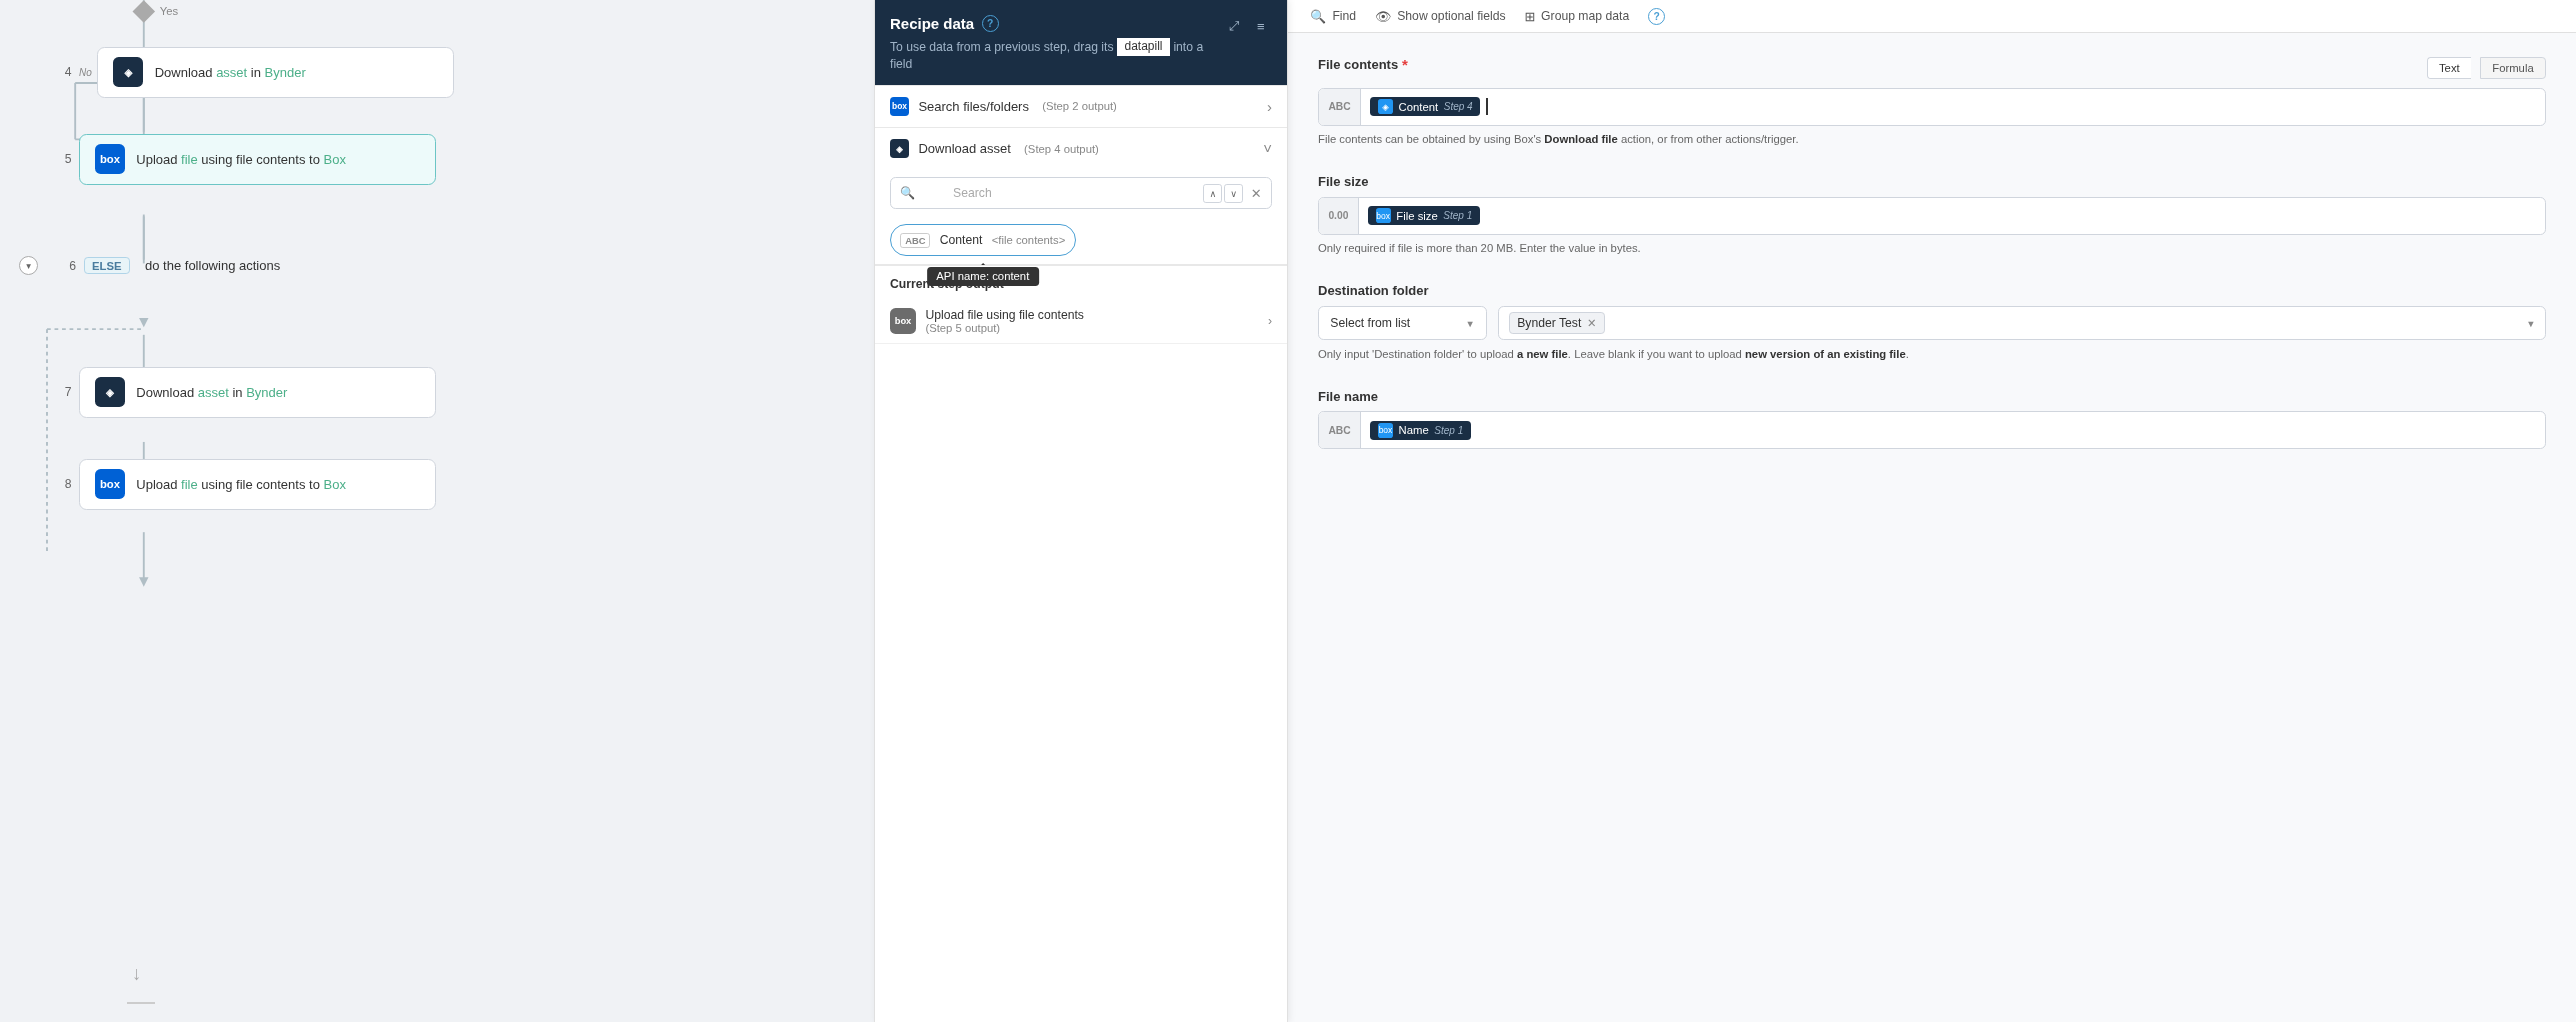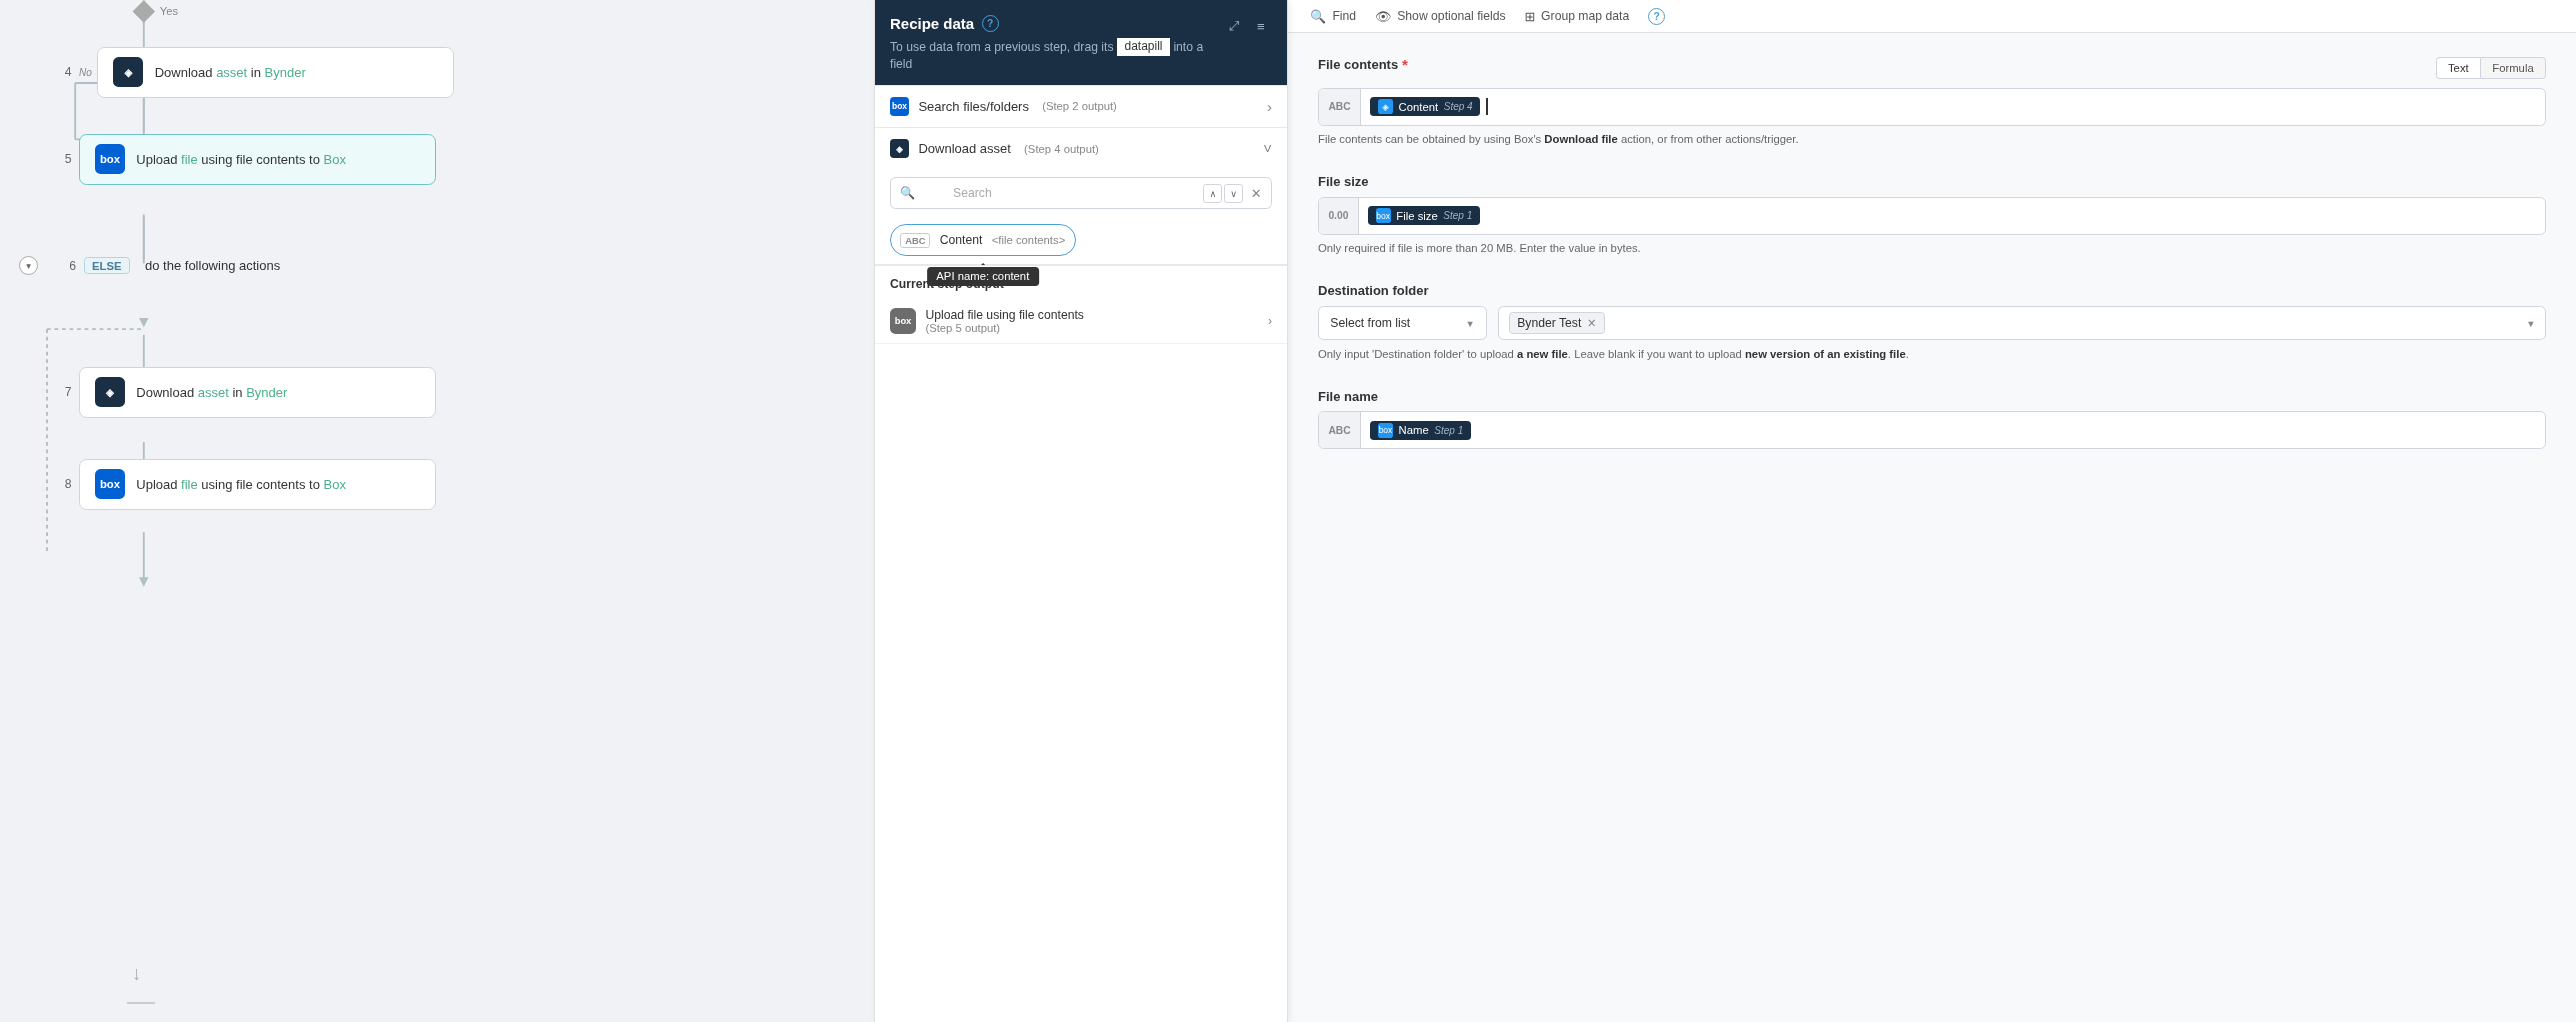--- a/index.html
+++ b/index.html
@@ -454,21 +454,21 @@
       font-size: 11.3px;
       color: #666;
       margin-top: 5.6px;
       line-height: 1.5;
     }
 
     .field-hint strong { color: #333; font-weight: 600; }
 
     .text-formula-toggle {
       display: flex;
-      gap: 0;
+      gap: 9px;
       margin-left: auto;
     }
 
     .toggle-btn {
       padding: 3.8px 11.3px;
       border: 0.9px solid #d0d5dd;
       background: #f5f5f5;
       cursor: pointer;
       font-size: 11.3px;
       color: #555;

